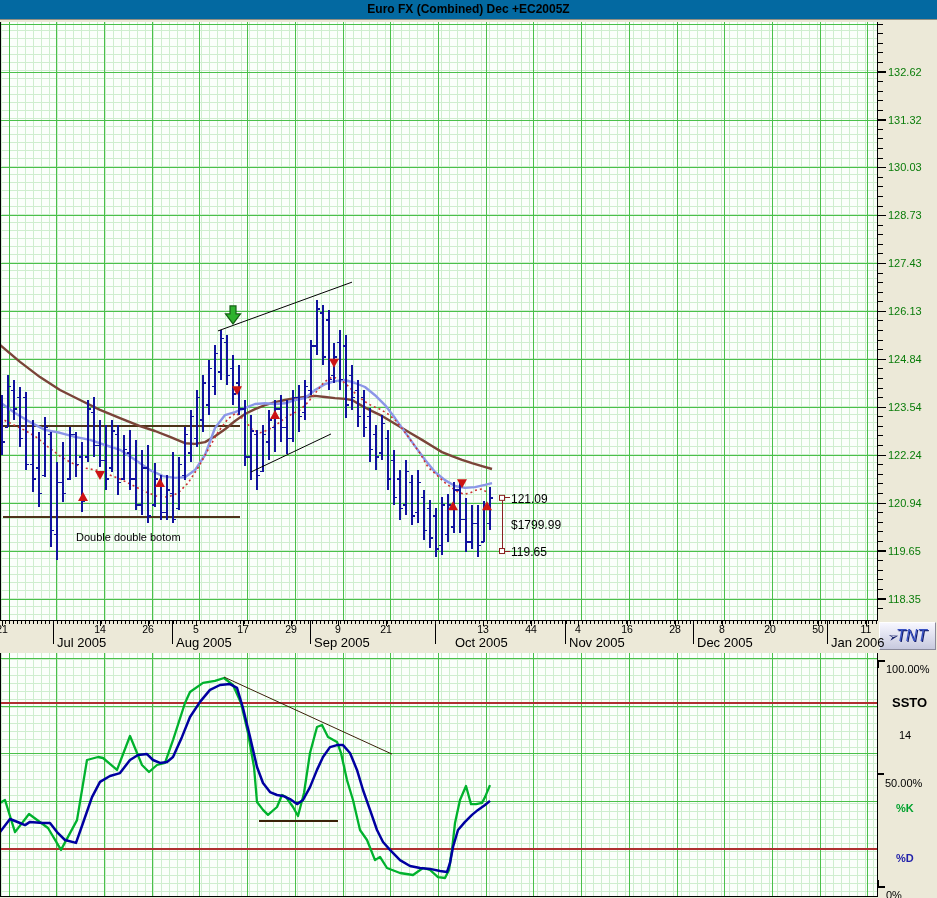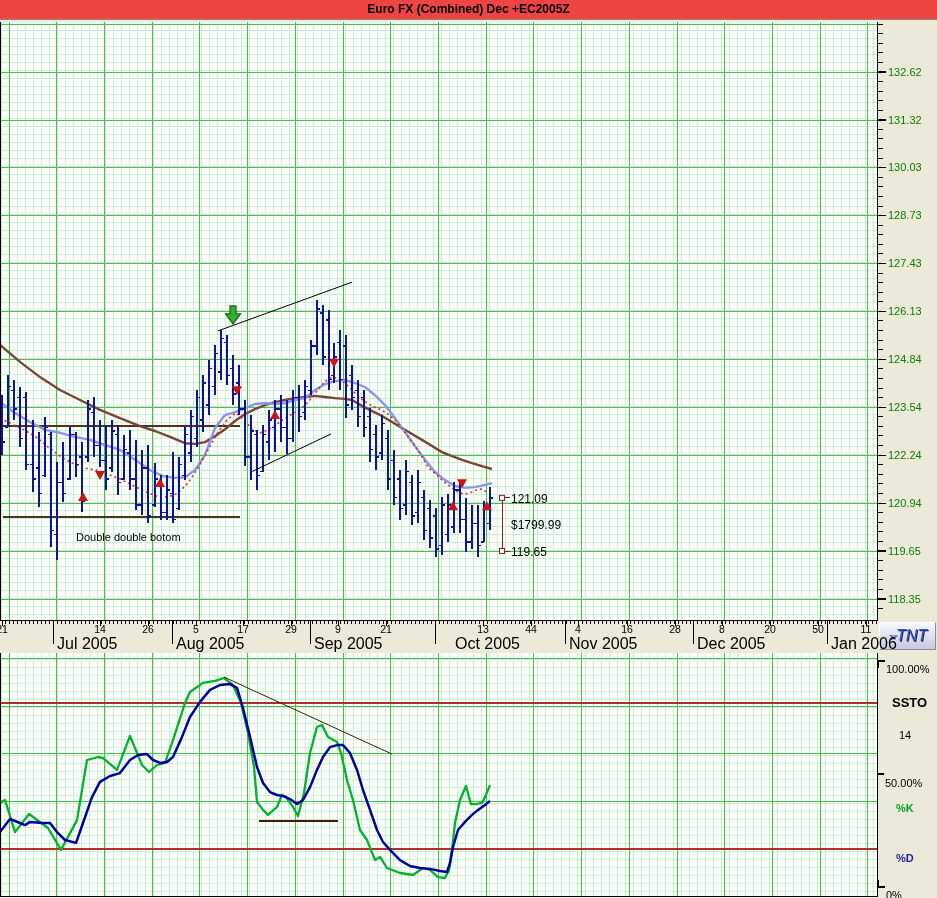--- a/index.html
+++ b/index.html
@@ -1,31 +1,31 @@
 <!DOCTYPE html>
 <html><head>
 <meta charset="utf-8">
 <style>
   html,body{margin:0;padding:0;}
   body{width:937px;height:898px;position:relative;overflow:hidden;
        font-family:"Liberation Sans", sans-serif;background:#ece9d8;}
   .abs{position:absolute;}
-  #titlebar{left:0;top:0;width:937px;height:19px;background:#ef4444;
+  #titlebar{left:0;top:0;width:937px;height:19px;background:#0369a1;
     border-bottom:1px solid #928f82;text-align:center;font-size:12px;font-weight:bold;
     line-height:19px;color:#000;}
   #right-axis{left:878px;top:20px;width:59px;height:600px;background:#ece9d8;}
   #date-band{left:0;top:620px;width:878px;height:30px;background:#ece9d8;}
   #tnt-area{left:878px;top:620px;width:59px;height:30px;background:#ece9d8;}
   #divider{left:0;top:648px;width:878px;height:5px;background:#ece9d8;border-bottom:1px solid #9d9a8e;}
   #stoch-axis{left:878px;top:653px;width:59px;height:245px;background:#ece9d8;}
   #cv{left:0;top:0;z-index:5;}
   .lab{position:absolute;z-index:10;white-space:nowrap;}
   .plabel{font-size:11px;color:#0a7c0a;z-index:10;}
   .dday{font-size:10.5px;color:#000;text-align:center;width:22px;}
-  .dmon{font-size:16px;color:#000;}
+  .dmon{font-size:13px;color:#000;}
   .mlabel{font-size:12px;color:#000;}
   .slabel{font-size:11px;color:#000;margin-top:8px;}
   #ssto-name{font-size:13px;font-weight:bold;}
   #ssto-k{color:#00a22d;font-weight:bold;font-size:11px;}
   #ssto-d{color:#2222aa;font-weight:bold;font-size:11px;}
   #pattern-text{font-size:11px;color:#000;}
   #tnt-logo{left:879px;top:622px;width:55px;height:26px;z-index:10;
     background:linear-gradient(#f7f7ff,#c7c9de);border:1px solid #8a8a9a;
     border-top-color:#ffffff;border-left-color:#ffffff;
     display:flex;align-items:center;justify-content:center;}

